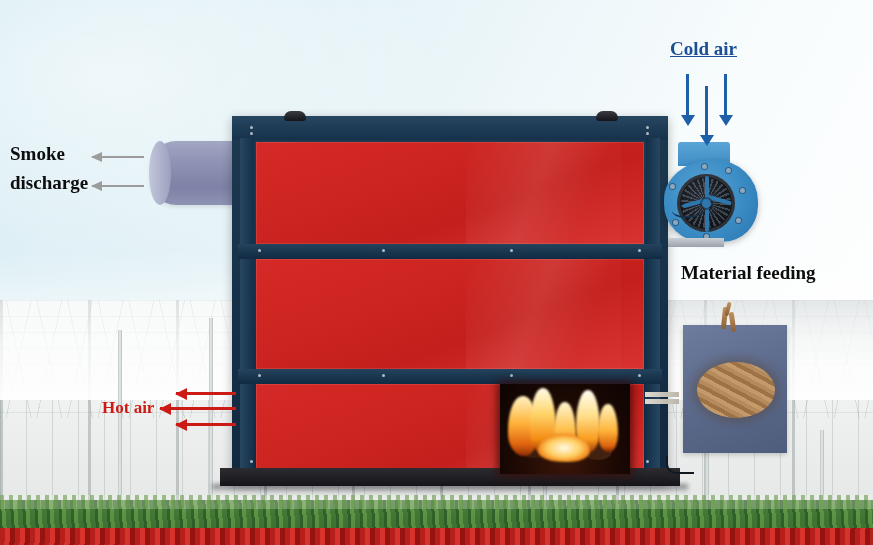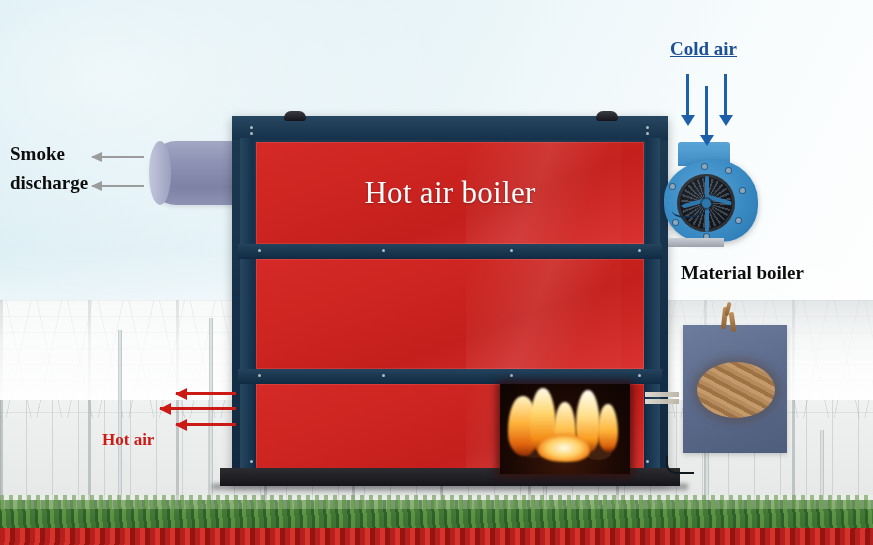--- a/index.html
+++ b/index.html
@@ -188,21 +188,21 @@
   }
   .bbolt{position:absolute;width:5px;height:5px;border-radius:50%;background:#8fa7bb;box-shadow:0 0 0 1px rgba(20,40,60,.45);}
   .blow-wire{position:absolute;left:8px;top:58px;width:34px;height:16px;border-bottom:2px solid #15304a;border-radius:0 0 60% 40%;}
 
   
   .lbl{position:absolute;white-space:nowrap;font-weight:700;}
   .lbl-smoke1{left:10px;top:143px;font-size:19px;color:#0d0d0d;}
   .lbl-smoke2{left:10px;top:172px;font-size:19px;color:#0d0d0d;}
   .lbl-cold{left:670px;top:38px;font-size:19px;color:#1d4f96;text-decoration:underline;}
   .lbl-material{left:681px;top:262px;font-size:19px;color:#0d0d0d;font-weight:700;}
-  .lbl-hotair{left:102px;top:398px;font-size:17px;color:#cc1a15;font-weight:700;margin-top:32px;}
+  .lbl-hotair{left:102px;top:398px;font-size:17px;color:#cc1a15;font-weight:700;}
 
   .arr-h{position:absolute;height:2px;}
   .arr-h:before{
     content:"";position:absolute;left:-1px;top:-4px;
     width:0;height:0;border-top:5px solid transparent;border-bottom:5px solid transparent;
   }
   .arr-gray{background:#9c9c9c;}
   .arr-gray:before{border-right:11px solid #9c9c9c;}
   .arr-red{background:#cc1a15;height:3px;}
   .arr-red:before{top:-4.5px;border-top:6px solid transparent;border-bottom:6px solid transparent;border-right:12px solid #cc1a15;}
@@ -257,21 +257,20 @@
       </div>
     <div class="crossbar cb1"></div>
     <div class="panel p2">
         <div class="gloss"></div>
       </div>
     <div class="crossbar cb2"></div>
     <div class="panel p3">
         <div class="gloss"></div>
       </div>
 
-    <div class="boiler-title">Hot air boiler</div>
 
     <div class="bolt" style="left:18px;top:10px;"></div>
       <div class="bolt" style="left:18px;top:16px;"></div>
     <div class="bolt" style="left:414px;top:10px;"></div>
       <div class="bolt" style="left:414px;top:16px;"></div>
     <div class="bolt" style="left:26px;top:133px;"></div>
       <div class="bolt" style="left:150px;top:133px;"></div>
     <div class="bolt" style="left:278px;top:133px;"></div>
       <div class="bolt" style="left:406px;top:133px;"></div>
     <div class="bolt" style="left:26px;top:258px;"></div>
@@ -328,20 +327,20 @@
     <div class="bbolt" style="left:38px;top:22px;"></div>
     <div class="bbolt" style="left:62px;top:26px;"></div>
     <div class="blow-foot"></div>
   </div>
 
   <div class="lbl lbl-cold">Cold air</div>
   <div class="arr-v" style="left:686px;top:74px;height:42px;"></div>
   <div class="arr-v" style="left:705px;top:86px;height:50px;"></div>
   <div class="arr-v" style="left:724px;top:74px;height:42px;"></div>
 
-  <div class="lbl lbl-material">Material boiler</div>
+  <div class="lbl lbl-material">Material feeding</div>
 
   <div class="lbl lbl-hotair">Hot air</div>
   <div class="arr-h arr-red" style="left:176px;top:392px;width:60px;"></div>
   <div class="arr-h arr-red" style="left:160px;top:407px;width:76px;"></div>
   <div class="arr-h arr-red" style="left:176px;top:423px;width:60px;"></div>
 
 </div>
 
 </body></html>

